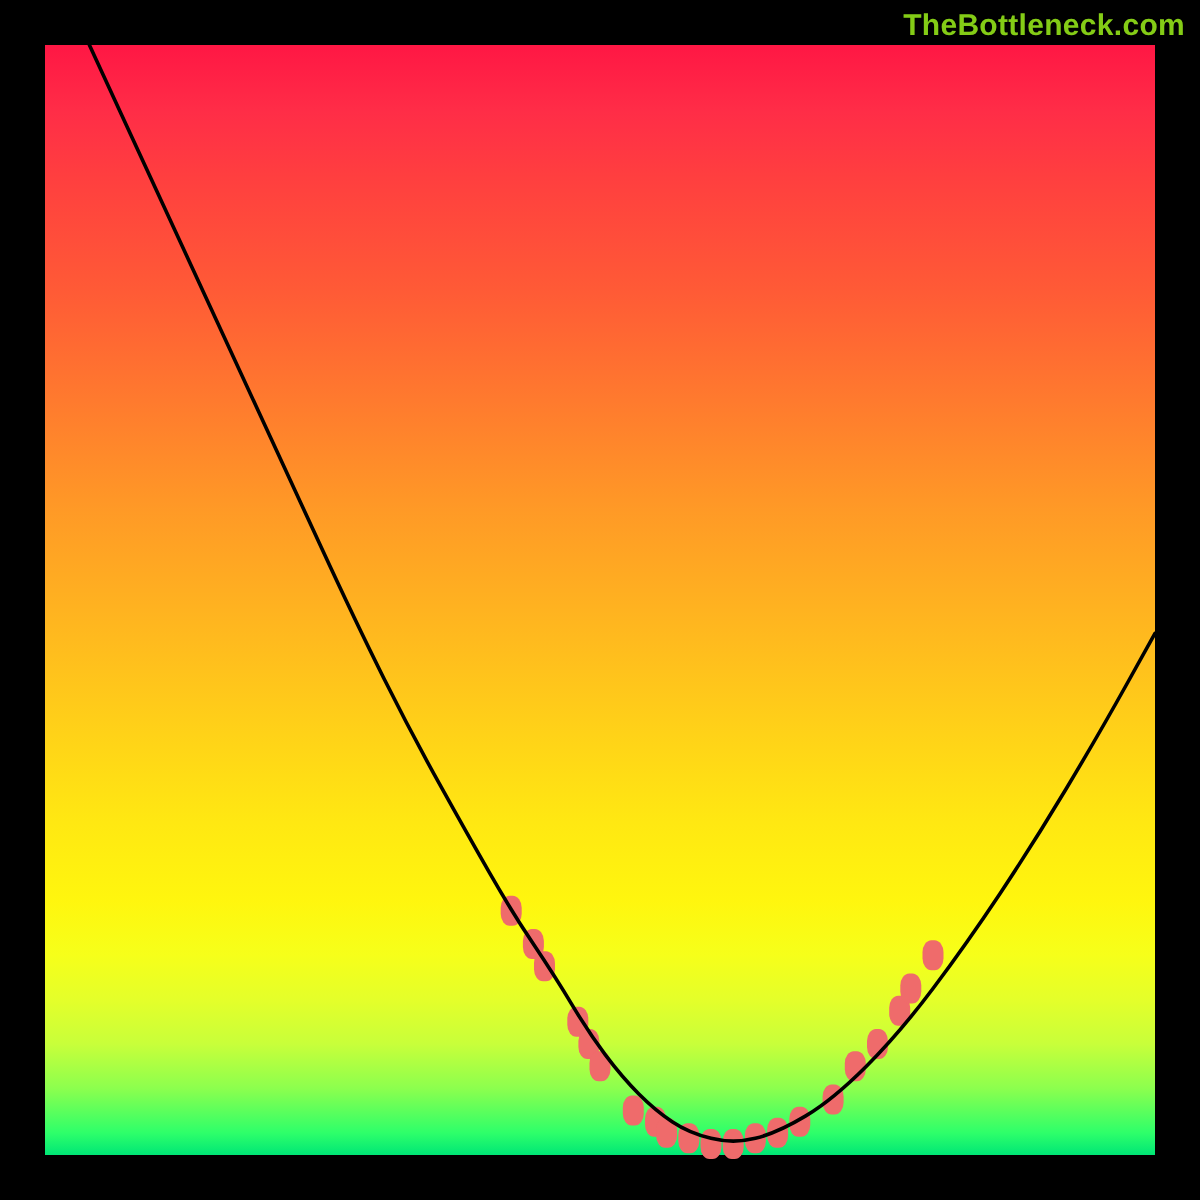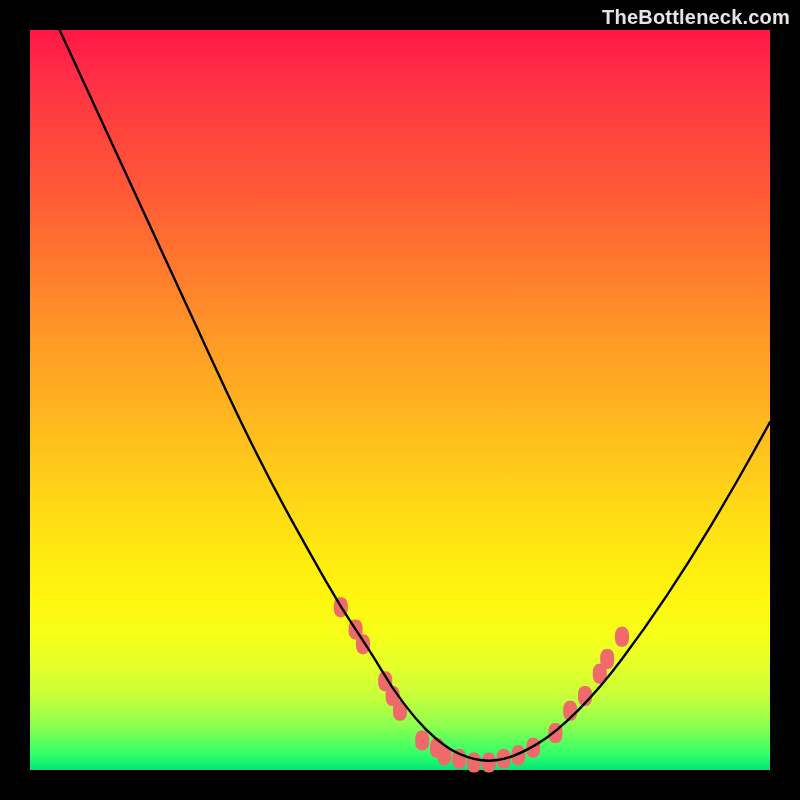--- a/index.html
+++ b/index.html
@@ -43,21 +43,21 @@
       #c8ff3a 90%,
       #8cff4e 94%,
       #2eff6a 98%,
       #00e676 100%
     );
   }
   .attribution {
     position: absolute;
     top: 6px;
     right: 10px;
-    color: #e5e5e5;
+    color: #84cc16;
     font-size: 20px;
     font-weight: 600;
     letter-spacing: 0.2px;
     user-select: none;
   }
   svg.curve {
     position: absolute;
     left: 0;
     top: 0;
     width: 740px;

